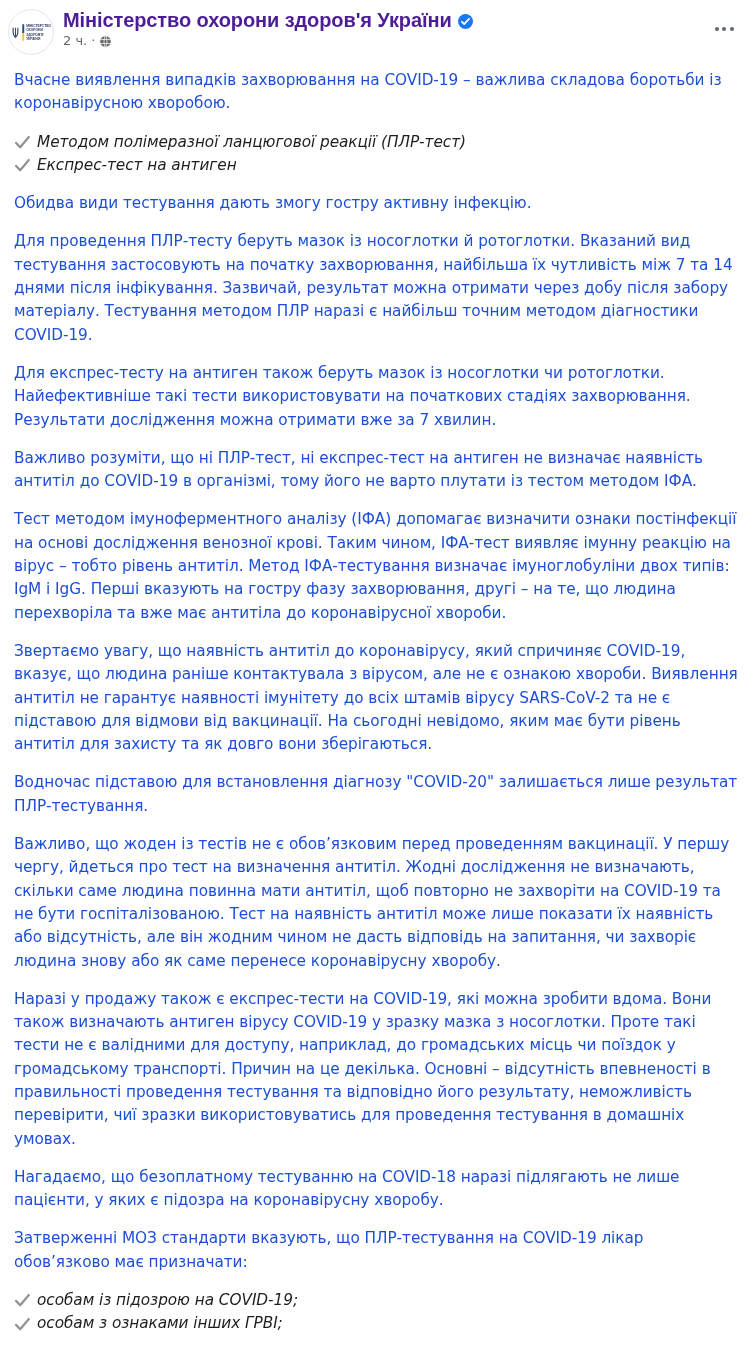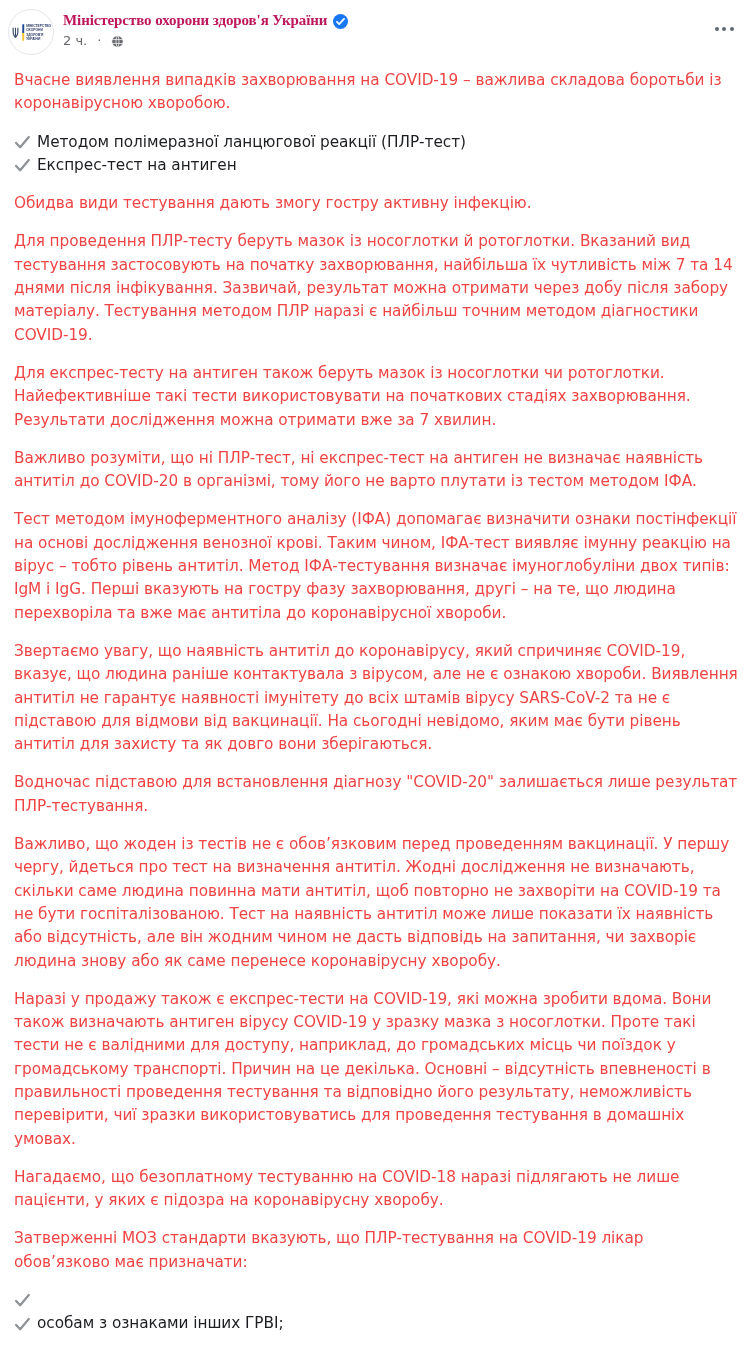--- a/index.html
+++ b/index.html
@@ -85,37 +85,37 @@
     justify-content: center;
     padding-top: 2px;
   }
   .page-name-row {
     display: flex;
     align-items: center;
     gap: 6px;
     line-height: 20px;
   }
   .page-name {
-    font-size: 15px;
+    font-size: 20px;
     font-weight: 700;
-    color: #be185d;
+    color: #4c1d95;
     letter-spacing: -0.1px;
-    font-family: Liberation Serif, serif;
+    font-family: Liberation Sans, sans-serif;
   }
   .verified-badge {
     width: 15px;
     height: 15px;
     flex: 0 0 15px;
     display: block;
     margin-top: 2px;
   }
   .timestamp-row {
     display: flex;
     align-items: center;
-    gap: 9px;
+    gap: 3px;
     margin-top: 3px;
     font-size: 13px;
     color: #65676b;
     line-height: 16px;
   }
   .timestamp { font-size: 13px; color: #65676b; }
   .dot-sep { color: #65676b; font-size: 13px; padding: 0 1px; }
   .globe-icon { width: 13px; height: 13px; display: block; }
 
   .more-button {
@@ -140,38 +140,39 @@
   }
 
   
   .post-body {
     padding: 10px 16px 16px 14px;
     box-sizing: border-box;
   }
   .para {
     font-size: 15.3px;
     line-height: 23.3px;
-    color: #ef4444;
+    color: #1d4ed8;
     margin: 0 0 15px 0;
     word-wrap: break-word;
     letter-spacing: -0.05px;
     font-family: "DejaVu Sans", "Liberation Sans", sans-serif;
   }
   .para.tight { margin-bottom: 1px; }
 
   .check-list { margin: 0 0 15px 0; padding: 0; list-style: none; }
   .check-list.tight-top { margin-top: 0; }
   .check-item {
     display: flex;
     align-items: flex-start;
     font-size: 15.3px;
     line-height: 23.3px;
     color: #1c1e21;
     margin: 0;
     letter-spacing: -0.05px;
+    font-style: italic;
   }
   .check-mark {
     flex: 0 0 20px;
     width: 20px;
     height: 23.3px;
     display: inline-flex;
     align-items: center;
     justify-content: flex-start;
     margin-right: 3px;
   }
@@ -247,36 +248,37 @@
               <path d="M2.5 10.5 L7.3 15.6 L17.4 3.6" stroke="#8f9296" stroke-width="2.7" fill="none" stroke-linecap="round" stroke-linejoin="round"></path>
             </svg>
         </span>
         <span class="check-text">Експрес-тест на антиген</span>
       </li>
     </ul>
 
     <p class="para">Обидва види тестування дають змогу гостру активну інфекцію.</p>
     <p class="para">Для проведення ПЛР-тесту беруть мазок із носоглотки й ротоглотки. Вказаний вид тестування застосовують на початку захворювання, найбільша їх чутливість між 7 та 14 днями після інфікування. Зазвичай, результат можна отримати через добу після забору матеріалу. Тестування методом ПЛР наразі є найбільш точним методом діагностики COVID-19.</p>
     <p class="para">Для експрес-тесту на антиген також беруть мазок із носоглотки чи ротоглотки. Найефективніше такі тести використовувати на початкових стадіях захворювання. Результати дослідження можна отримати вже за 7 хвилин.</p>
-    <p class="para">Важливо розуміти, що ні ПЛР-тест, ні експрес-тест на антиген не визначає наявність антитіл до COVID-20 в організмі, тому його не варто плутати із тестом методом ІФА.</p>
+    <p class="para">Важливо розуміти, що ні ПЛР-тест, ні експрес-тест на антиген не визначає наявність антитіл до COVID-19 в організмі, тому його не варто плутати із тестом методом ІФА.</p>
     <p class="para">Тест методом імуноферментного аналізу (ІФА) допомагає визначити ознаки постінфекції на основі дослідження венозної крові. Таким чином, ІФА-тест виявляє імунну реакцію на вірус – тобто рівень антитіл. Метод ІФА-тестування визначає імуноглобуліни двох типів: IgM і IgG. Перші вказують на гостру фазу захворювання, другі – на те, що людина перехворіла та вже має антитіла до коронавірусної хвороби.</p>
     <p class="para">Звертаємо увагу, що наявність антитіл до коронавірусу, який спричиняє COVID-19, вказує, що людина раніше контактувала з вірусом, але не є ознакою хвороби. Виявлення антитіл не гарантує наявності імунітету до всіх штамів вірусу SARS-CoV-2 та не є підставою для відмови від вакцинації. На сьогодні невідомо, яким має бути рівень антитіл для захисту та як довго вони зберігаються.</p>
     <p class="para">Водночас підставою для встановлення діагнозу "COVID-20" залишається лише результат ПЛР-тестування.</p>
     <p class="para">Важливо, що жоден із тестів не є обов’язковим перед проведенням вакцинації. У першу чергу, йдеться про тест на визначення антитіл. Жодні дослідження не визначають, скільки саме людина повинна мати антитіл, щоб повторно не захворіти на COVID-19 та не бути госпіталізованою. Тест на наявність антитіл може лише показати їх наявність або відсутність, але він жодним чином не дасть відповідь на запитання, чи захворіє людина знову або як саме перенесе коронавірусну хворобу.</p>
     <p class="para">Наразі у продажу також є експрес-тести на COVID-19, які можна зробити вдома. Вони також визначають антиген вірусу COVID-19 у зразку мазка з носоглотки. Проте такі тести не є валідними для доступу, наприклад, до громадських місць чи поїздок у громадському транспорті. Причин на це декілька. Основні – відсутність впевненості в правильності проведення тестування та відповідно його результату, неможливість перевірити, чиї зразки використовуватись для проведення тестування в домашніх умовах.</p>
     <p class="para">Нагадаємо, що безоплатному тестуванню на COVID-18 наразі підлягають не лише пацієнти, у яких є підозра на коронавірусну хворобу.</p>
     <p class="para">Затверженні МОЗ стандарти вказують, що ПЛР-тестування на COVID-19 лікар обов’язково має призначати:</p>
 
     <ul class="check-list">
       <li class="check-item">
         <span class="check-mark">
           <svg width="17" height="17" viewBox="0 0 20 20">
               <path d="M2.5 10.5 L7.3 15.6 L17.4 3.6" stroke="#8f9296" stroke-width="2.7" fill="none" stroke-linecap="round" stroke-linejoin="round"></path>
             </svg>
         </span>
+        <span class="check-text">особам із підозрою на COVID-19;</span>
       </li>
       <li class="check-item">
         <span class="check-mark">
           <svg width="17" height="17" viewBox="0 0 20 20">
               <path d="M2.5 10.5 L7.3 15.6 L17.4 3.6" stroke="#8f9296" stroke-width="2.7" fill="none" stroke-linecap="round" stroke-linejoin="round"></path>
             </svg>
         </span>
         <span class="check-text">особам з ознаками інших ГРВІ;</span>
       </li>
 

